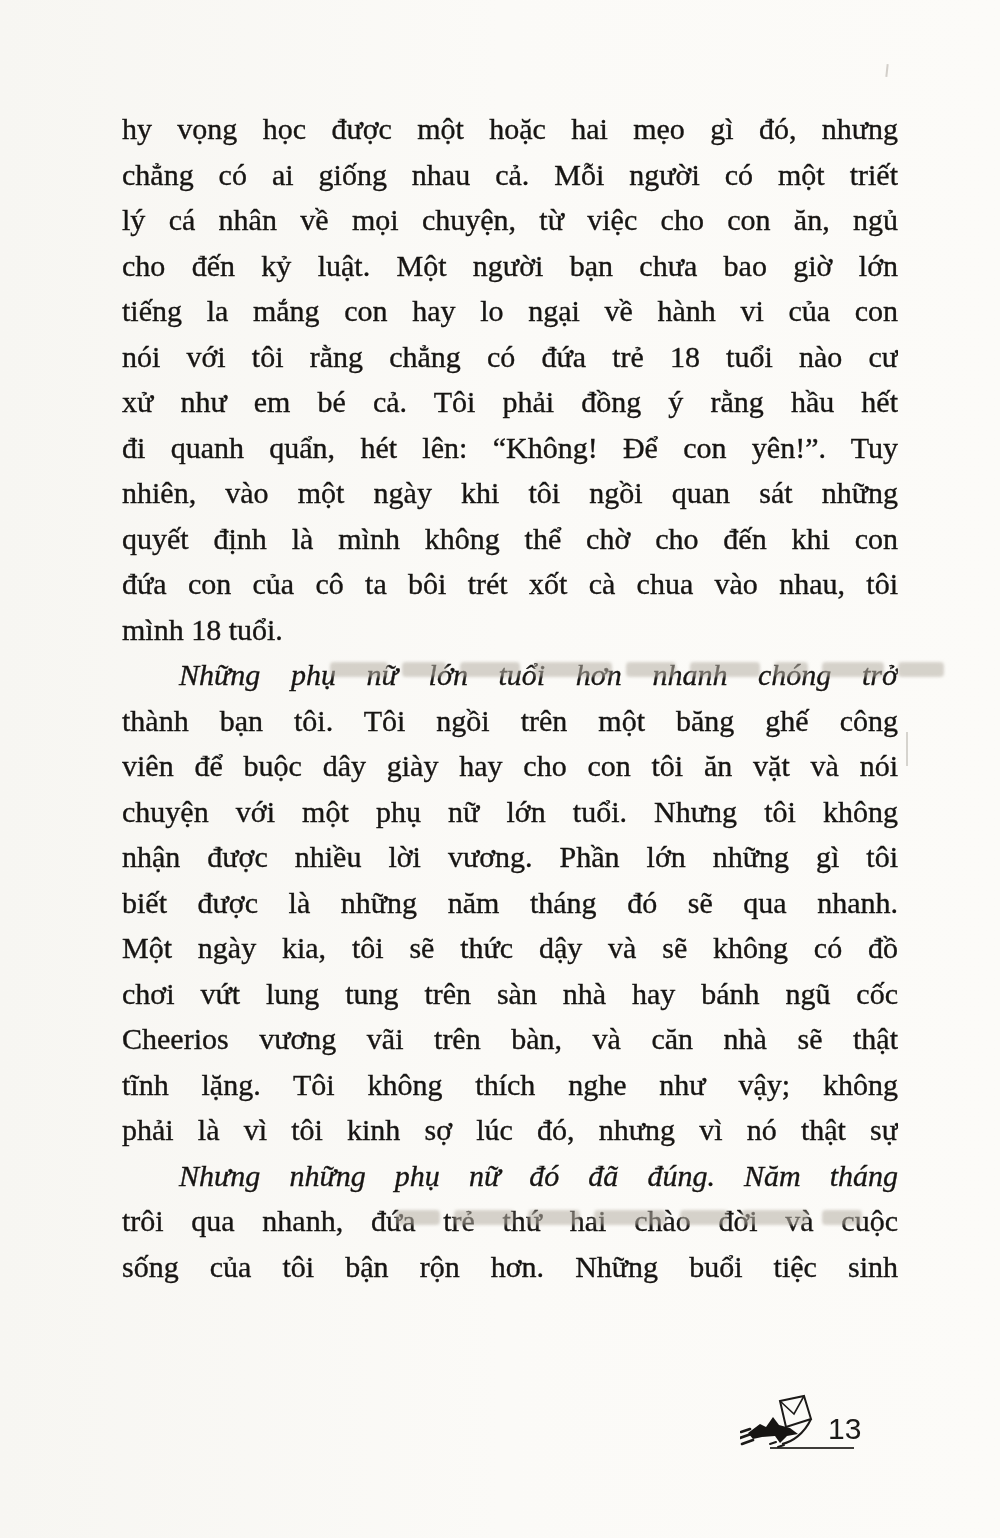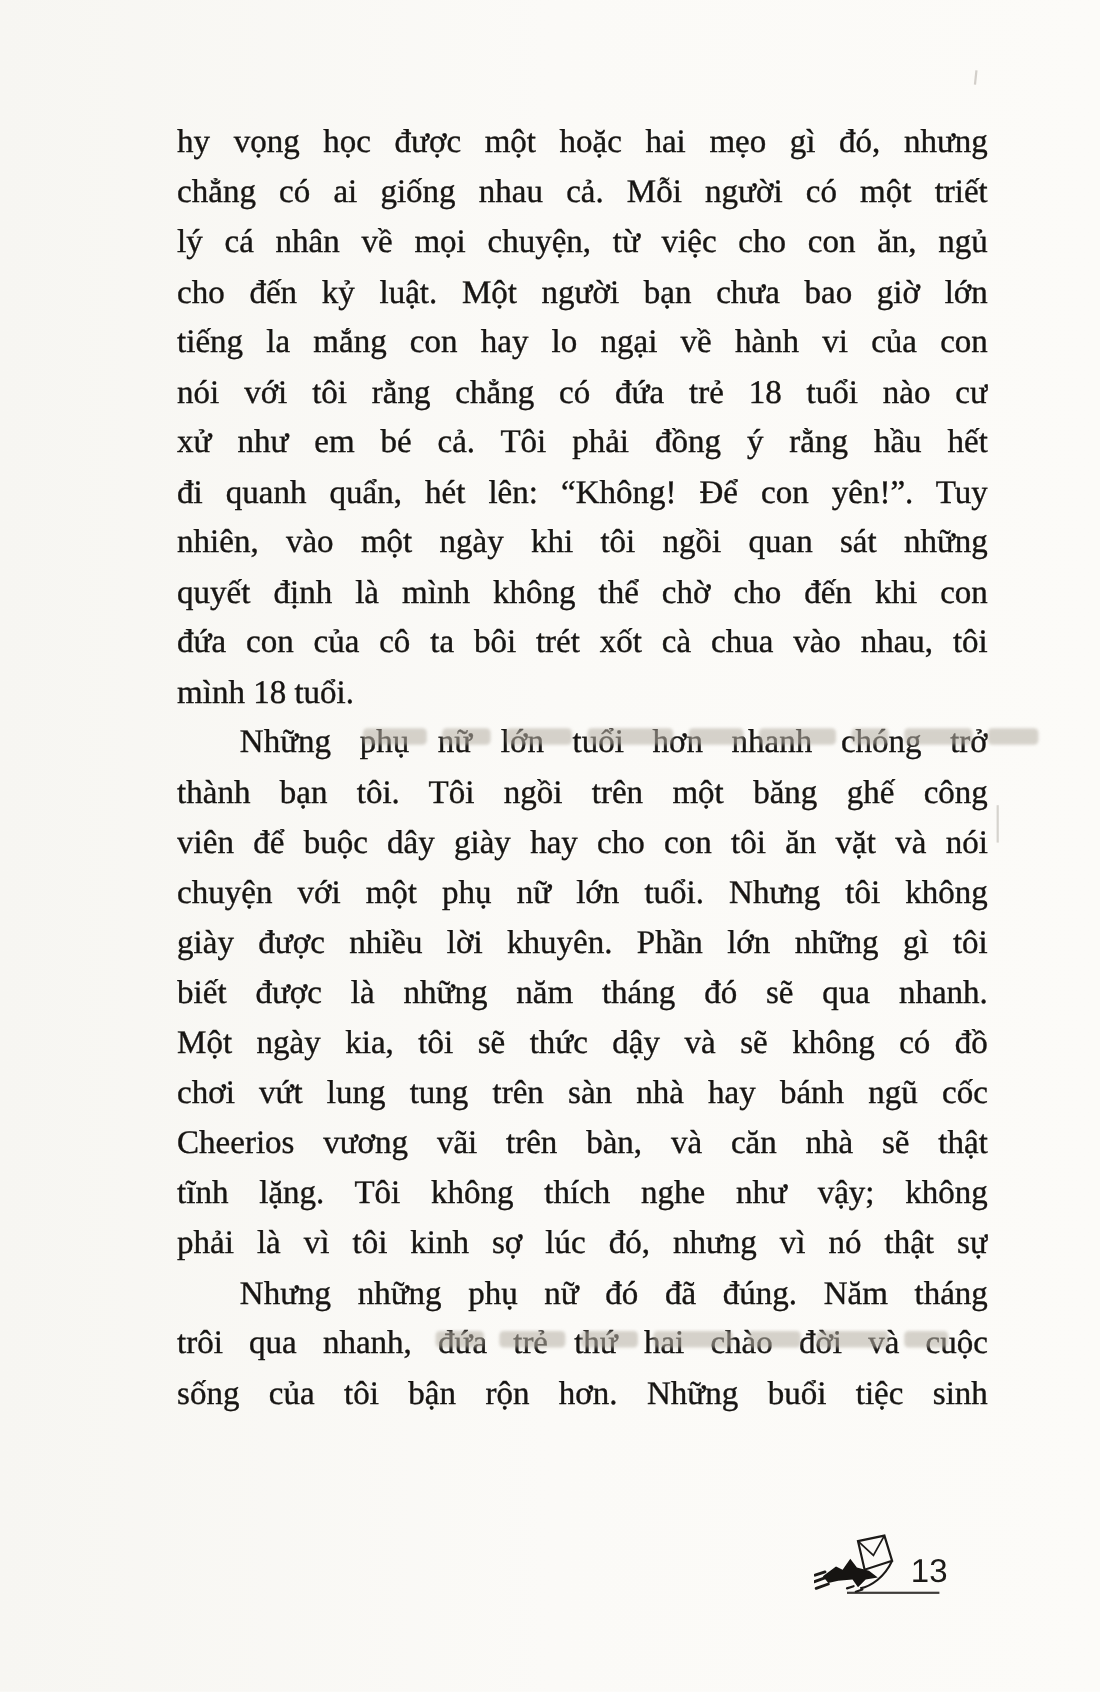--- a/index.html
+++ b/index.html
@@ -17,23 +17,22 @@
     font-size: 30px;
     -webkit-text-stroke: 0.35px #171513;
   }
   .line {
     height: 45.5px;
     line-height: 45.5px;
     text-align: justify;
     text-align-last: justify;
     overflow: hidden;
     white-space: normal;
-    margin-left: 39px;
   }
-  .line.indent { text-indent: 57px; }
+  .line.indent { text-indent: 57px; font-style: italic; }
   .line.para-end { text-align-last: left; }
 
   
   .ghost {
     position: absolute;
     display: flex;
     gap: 14px;
     filter: blur(1.6px);
     opacity: 0.55;
     transform: scaleX(-1);
@@ -79,21 +78,21 @@
     <div class="line">xử như em bé cả. Tôi phải đồng ý rằng hầu hết</div>
     <div class="line">đi quanh quẩn, hét lên: “Không! Để con yên!”. Tuy</div>
     <div class="line">nhiên, vào một ngày khi tôi ngồi quan sát những</div>
     <div class="line">quyết định là mình không thể chờ cho đến khi con</div>
     <div class="line">đứa con của cô ta bôi trét xốt cà chua vào nhau, tôi</div>
     <div class="line para-end">mình 18 tuổi.</div>
     <div class="line indent">Những phụ nữ lớn tuổi hơn nhanh chóng trở</div>
     <div class="line">thành bạn tôi. Tôi ngồi trên một băng ghế công</div>
     <div class="line">viên để buộc dây giày hay cho con tôi ăn vặt và nói</div>
     <div class="line">chuyện với một phụ nữ lớn tuổi. Nhưng tôi không</div>
-    <div class="line">giày được nhiều lời khuyên. Phần lớn những gì tôi</div>
+    <div class="line">nhận được nhiều lời vương. Phần lớn những gì tôi</div>
     <div class="line">biết được là những năm tháng đó sẽ qua nhanh.</div>
     <div class="line">Một ngày kia, tôi sẽ thức dậy và sẽ không có đồ</div>
     <div class="line">chơi vứt lung tung trên sàn nhà hay bánh ngũ cốc</div>
     <div class="line">Cheerios vương vãi trên bàn, và căn nhà sẽ thật</div>
     <div class="line">tĩnh lặng. Tôi không thích nghe như vậy; không</div>
     <div class="line">phải là vì tôi kinh sợ lúc đó, nhưng vì nó thật sự</div>
     <div class="line indent">Nhưng những phụ nữ đó đã đúng. Năm tháng</div>
     <div class="line">trôi qua nhanh, đứa trẻ thứ hai chào đời và cuộc</div>
     <div class="line">sống của tôi bận rộn hơn. Những buổi tiệc sinh</div>
   </div>

